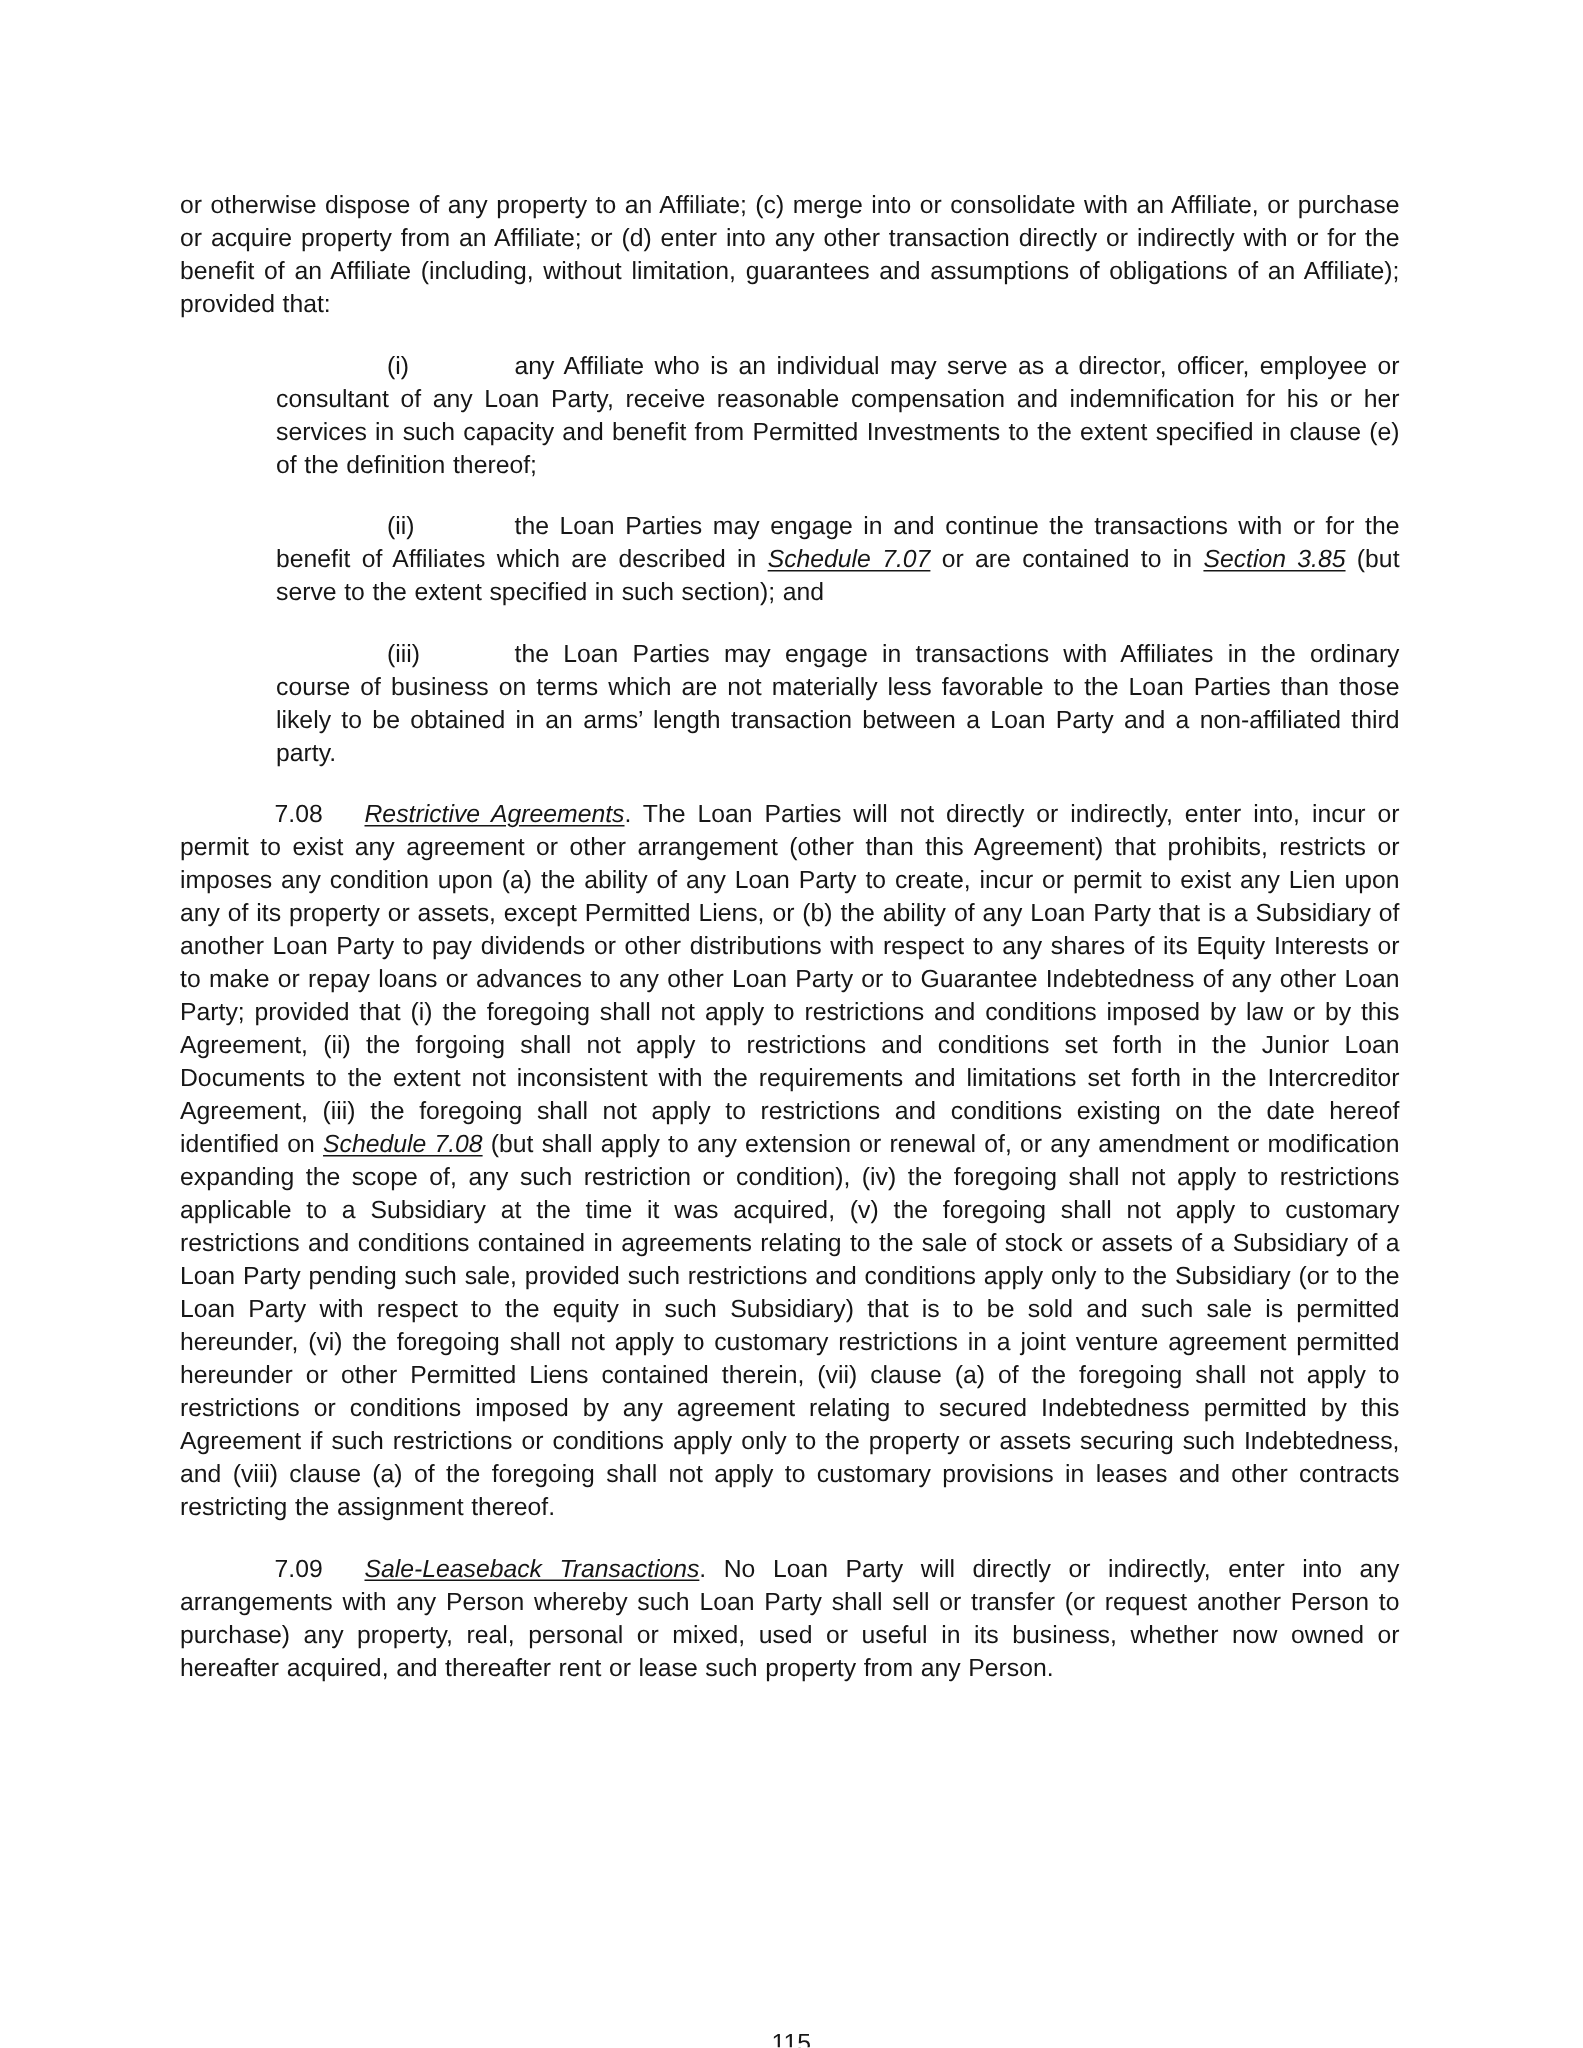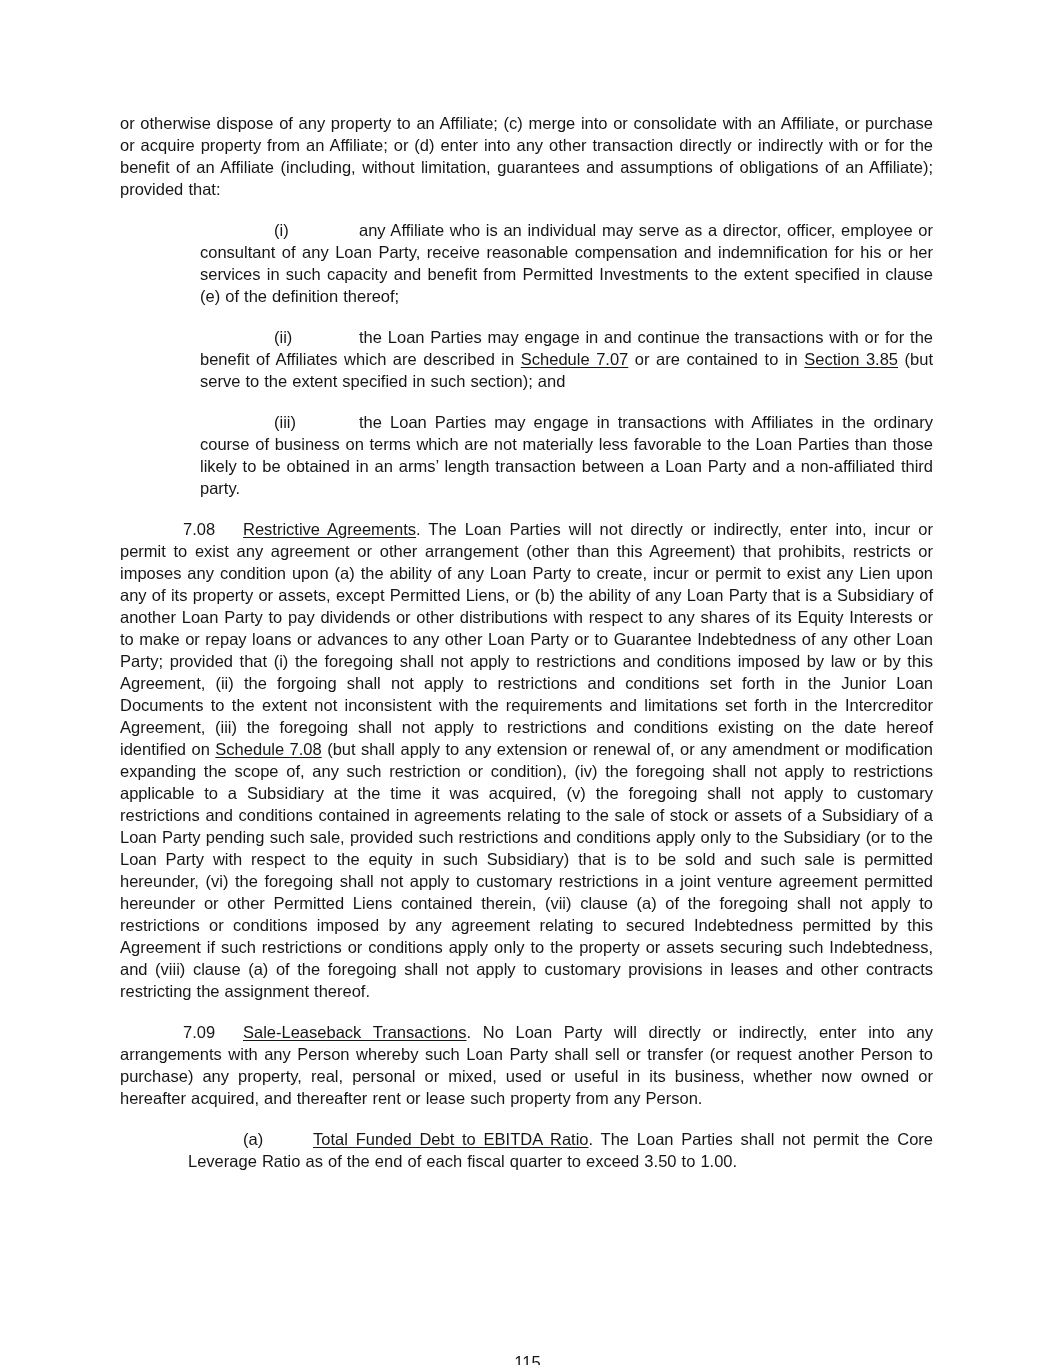--- a/index.html
+++ b/index.html
@@ -8,39 +8,39 @@
     width:1055px;
     height:1365px;
     background:#ffffff;
     font-family:"Liberation Sans",sans-serif;
     color:#161616;
     overflow:hidden;
   }
   .doc{
     position:absolute;
     left:120px;
-    top:112px;
+    top:126px;
     width:813px;
   }
   .para{
     margin:0;
     text-align:justify;
     font-size:16.5px;
     line-height:22px;
     word-spacing:0.5px;
   }
   .para + .para{margin-top:19px;}
   .first{text-indent:0;}
-  .ind1{margin-left:80px;text-indent:74px;}
+  .ind1{margin-left:64px;text-indent:74px;}
   .ind2{margin-left:68px;text-indent:55px;}
   .sect{text-indent:63px;}
   .enum{display:inline-block;width:85px;text-indent:0;}
   .enum2{display:inline-block;width:70px;text-indent:0;}
   .secnum{display:inline-block;width:60px;font-weight:normal;text-indent:0;}
-  .u{text-decoration:underline;text-underline-offset:2px;}
+  .u{text-decoration:underline;text-underline-offset:2px;font-style:italic;}
   .serif{font-family:Liberation Sans, sans-serif;}
   .pagenum{
     position:absolute;
     left:0;
     top:1353px;
     width:100%;
     text-align:center;
     font-size:16.5px;
     color:#161616;
   }
@@ -57,18 +57,17 @@
 
     <p class="para ind1"><span class="enum">(ii)</span><span>the Loan Parties may engage in and continue the transactions with or for the benefit of Affiliates which are described in </span><span class="u">Schedule 7.07</span><span> or are contained to in </span><span class="u">Section 3.85</span><span> (but serve to the extent specified in such section); and</span></p>
 
     <p class="para ind1"><span class="enum">(iii)</span><span>the Loan Parties may engage in transactions with Affiliates in the ordinary course of business on terms which are not materially less favorable to the Loan Parties than those likely to be obtained in an </span><span class="serif">arms’</span><span> length transaction between a Loan Party and a non-affiliated third party.</span></p>
 
     <p class="para sect"><span class="secnum">7.08</span><span class="u">Restrictive Agreements</span><span>. The Loan Parties will not directly or indirectly, enter into, incur or permit to exist any agreement or other arrangement (other than this Agreement) that prohibits, restricts or imposes any condition upon (a) the ability of any Loan Party to create, incur or permit to exist any Lien upon any of its property or assets, except Permitted Liens, or (b) the ability of any Loan Party that is a Subsidiary of another Loan Party to pay dividends or other distributions with respect to any shares of its Equity Interests or to make or repay loans or advances to any other Loan Party or to Guarantee Indebtedness of any other Loan Party; provided that (i) the foregoing shall not apply to restrictions and conditions imposed by law or by this Agreement, (ii) the forgoing shall not apply to restrictions and conditions set forth in the Junior Loan Documents to the extent not inconsistent with the requirements and limitations set forth in the Intercreditor Agreement, (iii) the foregoing shall not apply to restrictions and conditions existing on the date hereof identified on </span><span class="u">Schedule 7.08</span><span> (but shall apply to any extension or renewal of, or any amendment or modification expanding the scope of, any such restriction or condition), (iv) the foregoing shall not apply to restrictions applicable to a Subsidiary at the time it was acquired, (v) the foregoing shall not apply to customary restrictions and conditions contained in agreements relating to the sale of stock or assets of a Subsidiary of a Loan Party pending such sale, provided such restrictions and conditions apply only to the Subsidiary (or to the Loan Party with respect to the equity in such Subsidiary) that is to be sold and such sale is permitted hereunder, (vi) the foregoing shall not apply to customary restrictions in a joint venture agreement permitted hereunder or other Permitted Liens contained therein, (vii) clause (a) of the foregoing shall not apply to restrictions or conditions imposed by any agreement relating to secured Indebtedness permitted by this Agreement if such restrictions or conditions apply only to the property or assets securing such Indebtedness, and (viii) clause (a) of the foregoing shall not apply to customary provisions in leases and other contracts restricting the assignment thereof.</span></p>
 
     <p class="para sect"><span class="secnum">7.09</span><span class="u">Sale-Leaseback Transactions</span><span>. No Loan Party will directly or indirectly, enter into any arrangements with any Person whereby such Loan Party shall sell or transfer (or request another Person to purchase) any property, real, personal or mixed, used or useful in its business, whether now owned or hereafter acquired, and thereafter rent or lease such property from any Person.</span></p>
 
 
-    <p class="para ind2"><span class="enum2">(a)</span><span class="u">Total Funded Debt to EBITDA Ratio</span><span>. The Loan Parties shall not permit the Core Leverage Ratio as of the end of each fiscal quarter to exceed 3.50 to 1.00.</span></p>
 
   </div>
 
   <div class="pagenum">115</div>
 </div>
 
 </body></html>

